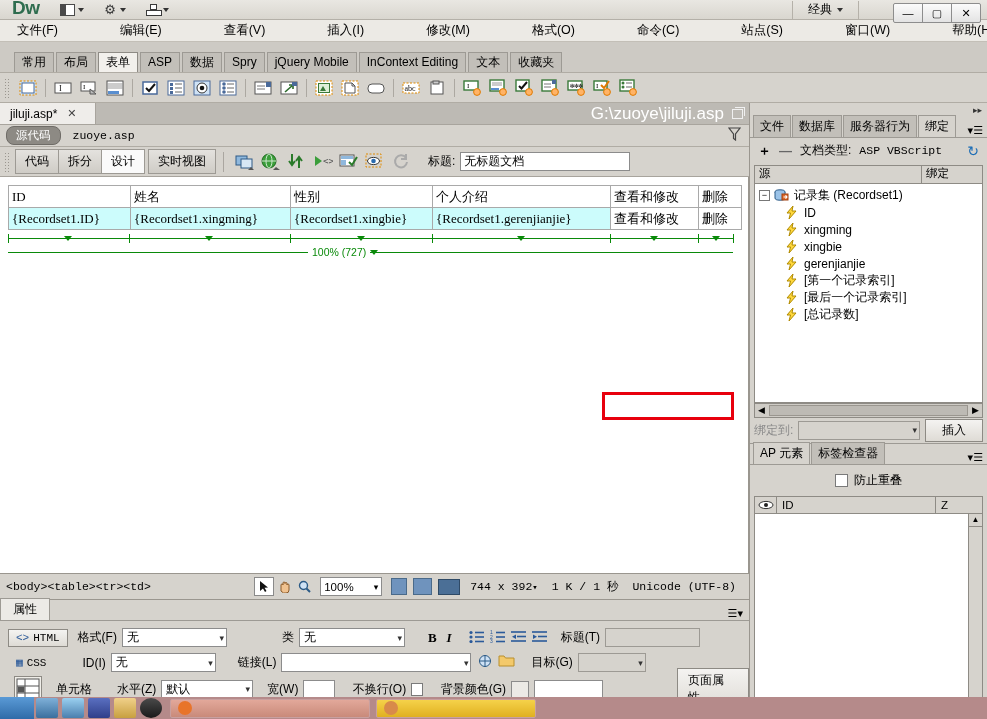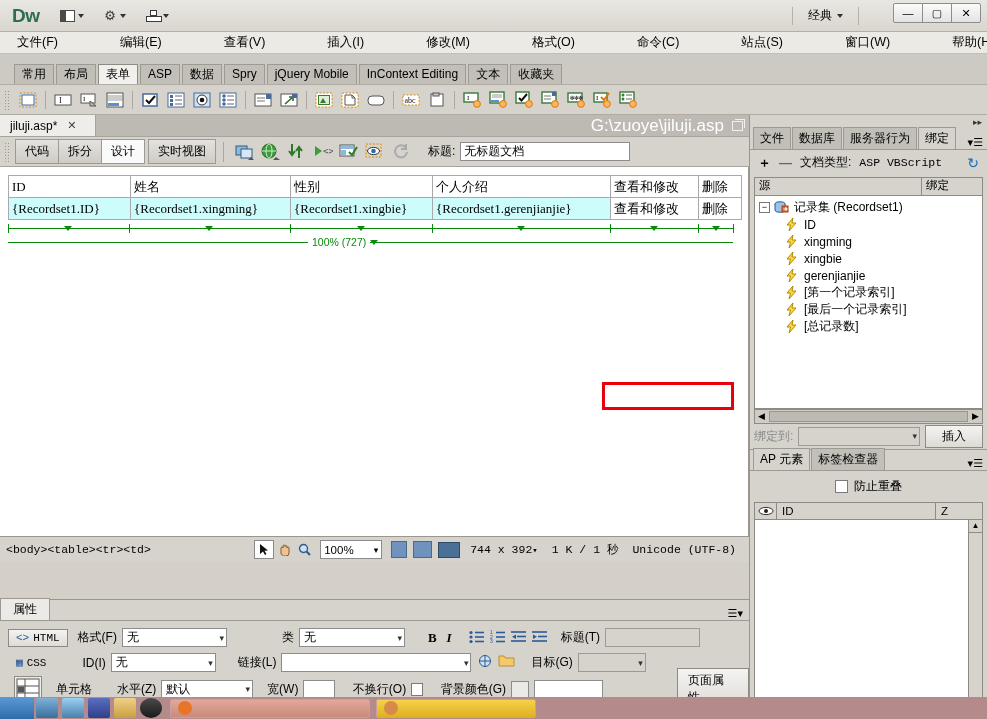--- a/index.html
+++ b/index.html
@@ -10,23 +10,23 @@
     font-size: 12px;
     background: #d4d0c8;
     overflow: hidden;
     position: relative;
     color: #000;
   }
   .app { position:absolute; inset:0; display:flex; flex-direction:column; }
 
   
   .titlebar {
-    height: 32px; background: linear-gradient(#e9e7e2,#d9d6cf);
+    height: 20px; background: linear-gradient(#e9e7e2,#d9d6cf);
     border-bottom: 1px solid #b4b0a8;
-    display:flex; align-items:center; gap:0px; position:relative;
+    display:flex; align-items:flex-end; gap:0px; position:relative;
   }
   .dw-logo {
     font-size: 19px; font-weight: bold; color:#2f6d4f;
     padding: 0 10px 0 12px; letter-spacing:-0.5px;
     font-family:"Liberation Sans", sans-serif;
   }
   .tb-btn {
     display:flex; align-items:center; gap:3px;
     padding: 2px 6px; margin: 0 3px; cursor:pointer;
     border:1px solid transparent; border-radius:2px;
@@ -156,21 +156,21 @@
   .zoomsel {
     width:62px;height:19px;border:1px solid #8c8c8c;background:#fff;font-size:11.5px;
     display:flex;align-items:center;justify-content:space-between;padding:0 3px; margin:0 6px; cursor:pointer;
     font-family:"Liberation Sans", sans-serif;
   }
   .scr { width:16px;height:17px;border:1.6px solid #4a6a8a;background:#6f93bd;margin:0 3px;cursor:pointer; }
   .scr.wide { width:22px;height:16px;background:#4b6f96;border-color:#2f4a66; }
   .stxt { margin:0 7px; white-space:nowrap; }
 
   
-  .props { height:120px; background:#d6d3cd; border-top:1px solid #9a968f; display:flex; flex-direction:column;margin-top:37px; }
+  .props { height:120px; background:#d6d3cd; border-top:1px solid #9a968f; display:flex; flex-direction:column; }
   .propshdr { height:20px; display:flex; align-items:flex-end; }
   .propstab {
     background:#eceae6; border:1px solid #9d9a94; border-bottom:none; padding:2px 12px; font-size:12px;
   }
   .propsmenu { margin-left:auto; margin-right:6px; font-size:11px; cursor:pointer; }
   .propsbody { flex:1; border-top:1px solid #9d9a94; padding:4px 0 0 0; position:relative; }
   .prow { display:flex; align-items:center; height:25px; padding-left:8px; gap:0; }
   .htmlbtn, .cssbtn {
     display:flex;align-items:center;gap:4px; border:1px solid #8d8a84; background:linear-gradient(#f4f3f1,#dedbd5);
     padding:2px 7px; font-size:11px; cursor:pointer; font-family:"Liberation Mono", monospace;
@@ -486,20 +486,29 @@
         <div class="doctab">
           <span>jiluji.asp*</span>
           <span class="x">✕</span>
         </div>
         <div class="docpath">
           <span>G:\zuoye\jiluji.asp</span>
           <span class="restore-ic"></span>
         </div>
       </div>
 
+      <div class="sourcebar">
+        <div class="srcpill">源代码</div>
+        <div class="srcfile">zuoye.asp</div>
+        <div class="funnel">
+          <svg width="13" height="14">
+              <path d="M1 1 L12 1 L7.5 7 L7.5 13 L5.5 11.5 L5.5 7 Z" fill="none" stroke="#444" stroke-width="1.2"></path>
+            </svg>
+        </div>
+      </div>
 
       <div class="viewbar">
         <div class="grip"></div>
         <div class="vbtn">代码</div>
         <div class="vbtn">拆分</div>
         <div class="vbtn active">设计</div>
         <div class="vbtn live">实时视图</div>
         <div class="vsep"></div>
 
         <div class="ibtn">

